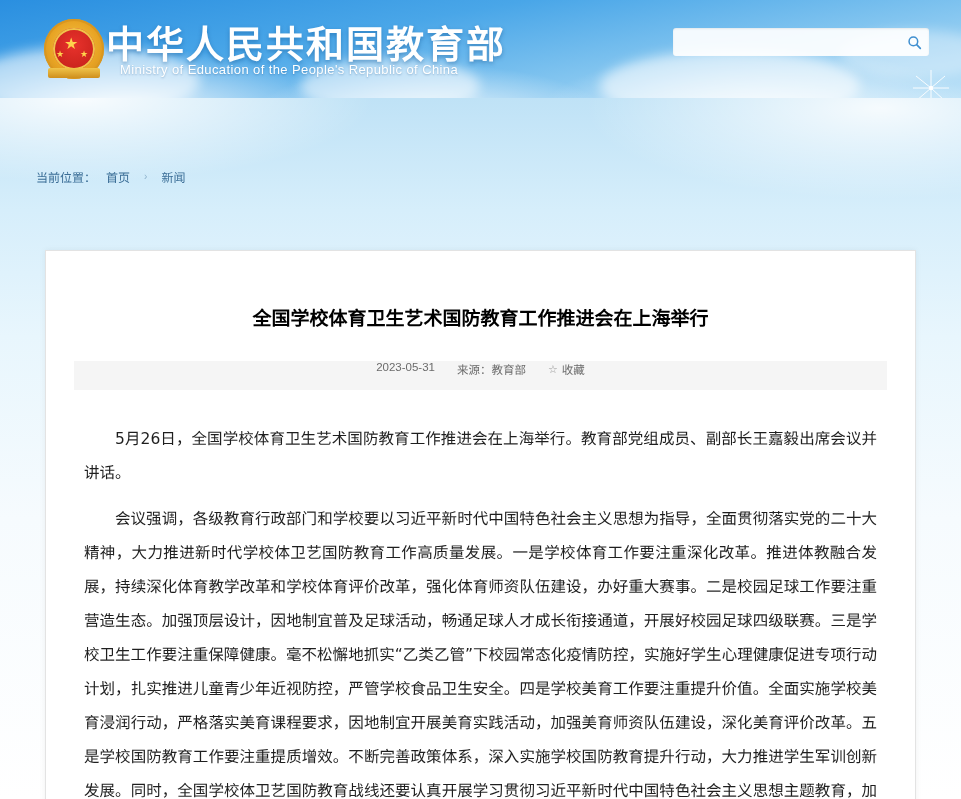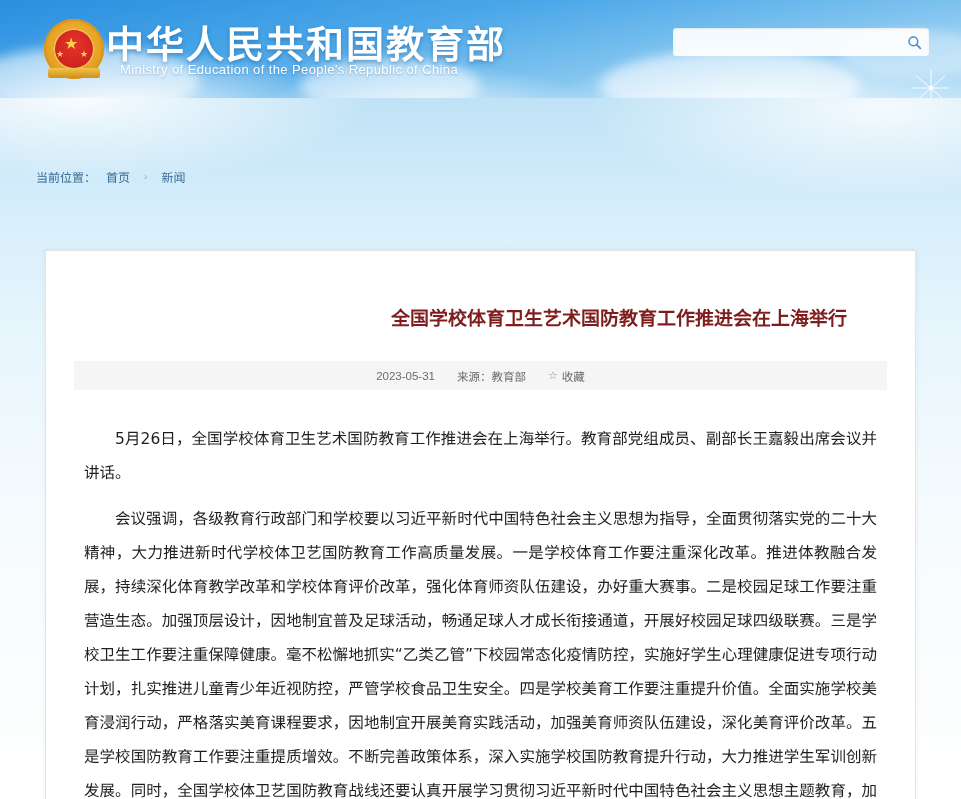--- a/index.html
+++ b/index.html
@@ -190,33 +190,33 @@
     border-bottom: none;
     box-shadow: 0 0 6px rgba(0,0,0,0.06);
     box-sizing: border-box;
   }
   .article {
     padding: 0 28px;
   }
   .article-title {
     margin: 0;
     padding: 52px 40px 0 40px;
-    text-align: right;
+    text-align: center;
     font-size: 19px;
     font-weight: bold;
-    color: #7f1d1d;
+    color: #000000;
     line-height: 30px;
     font-family: "DejaVu Sans", "Liberation Sans", sans-serif;
   }
   .meta-bar {
     margin: 28px 0 0 0;
     height: 29px;
     background: #f5f5f5;
     display: flex;
-    align-items: center;
+    align-items: flex-start;
     justify-content: center;
     gap: 22px;
     font-size: 11.5px;
     color: #6b6b6b;
   }
   .meta-bar .fav {
     display: inline-flex;
     align-items: center;
     gap: 4px;
     cursor: pointer;

